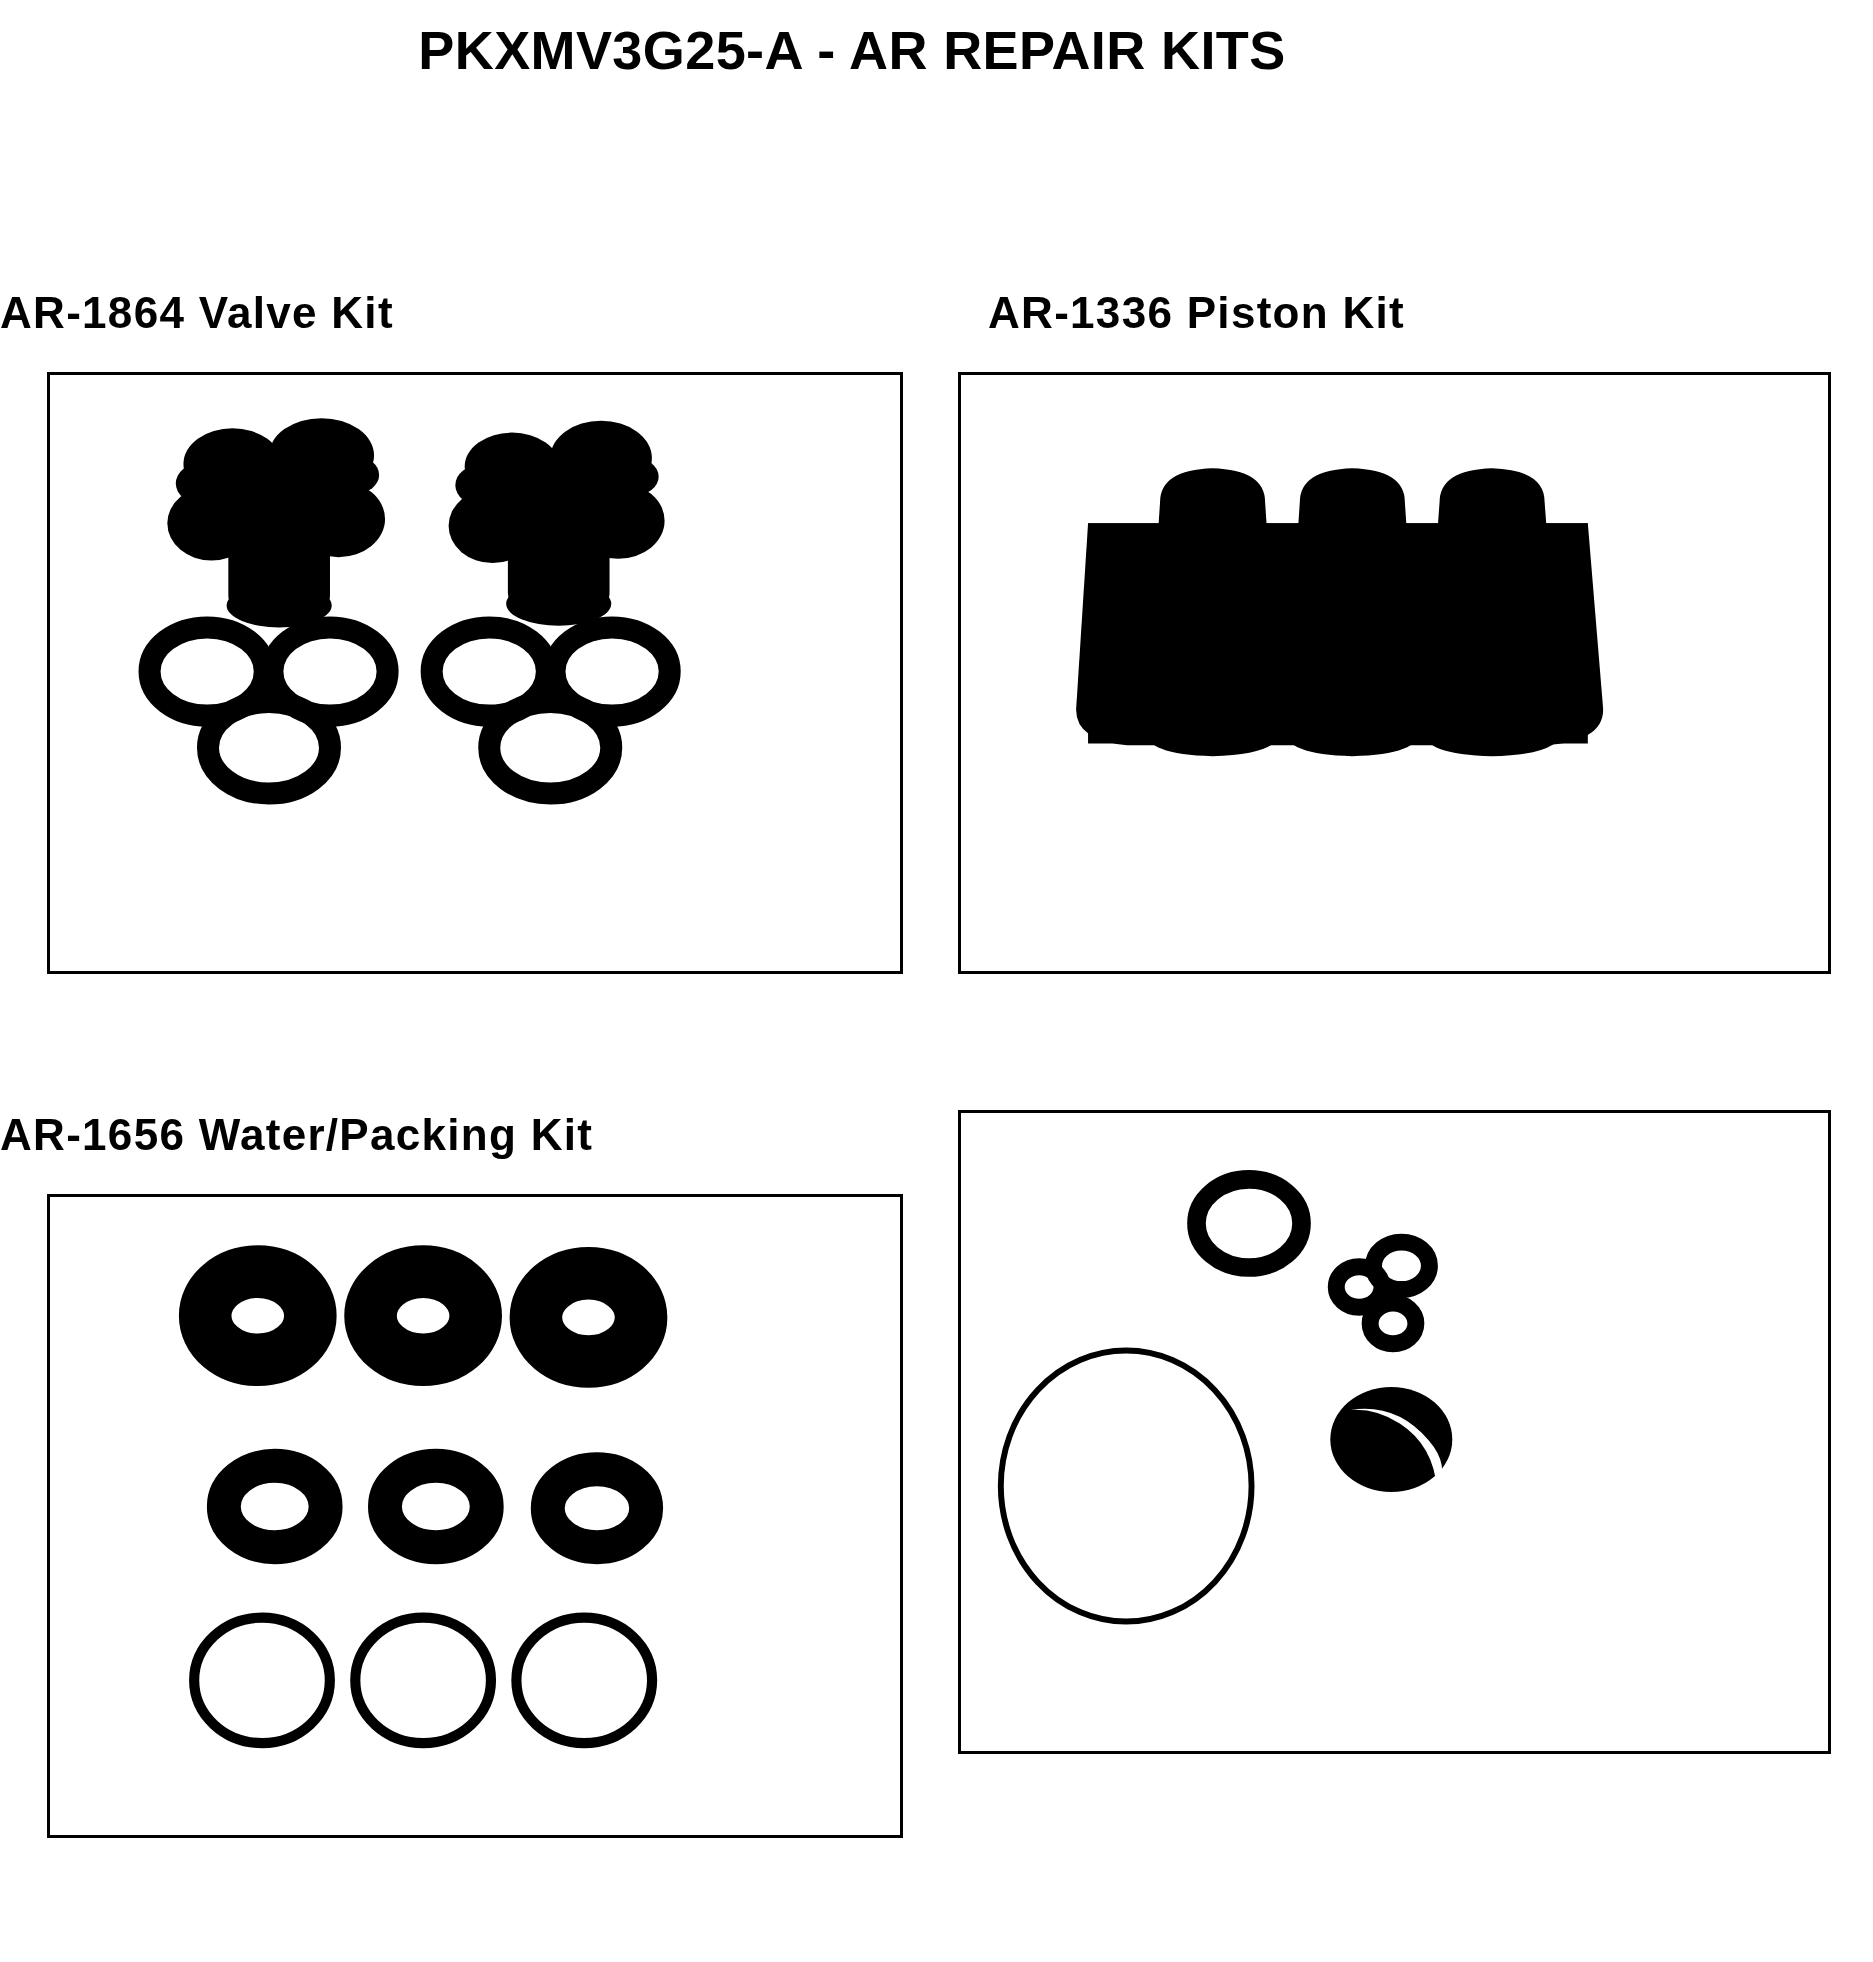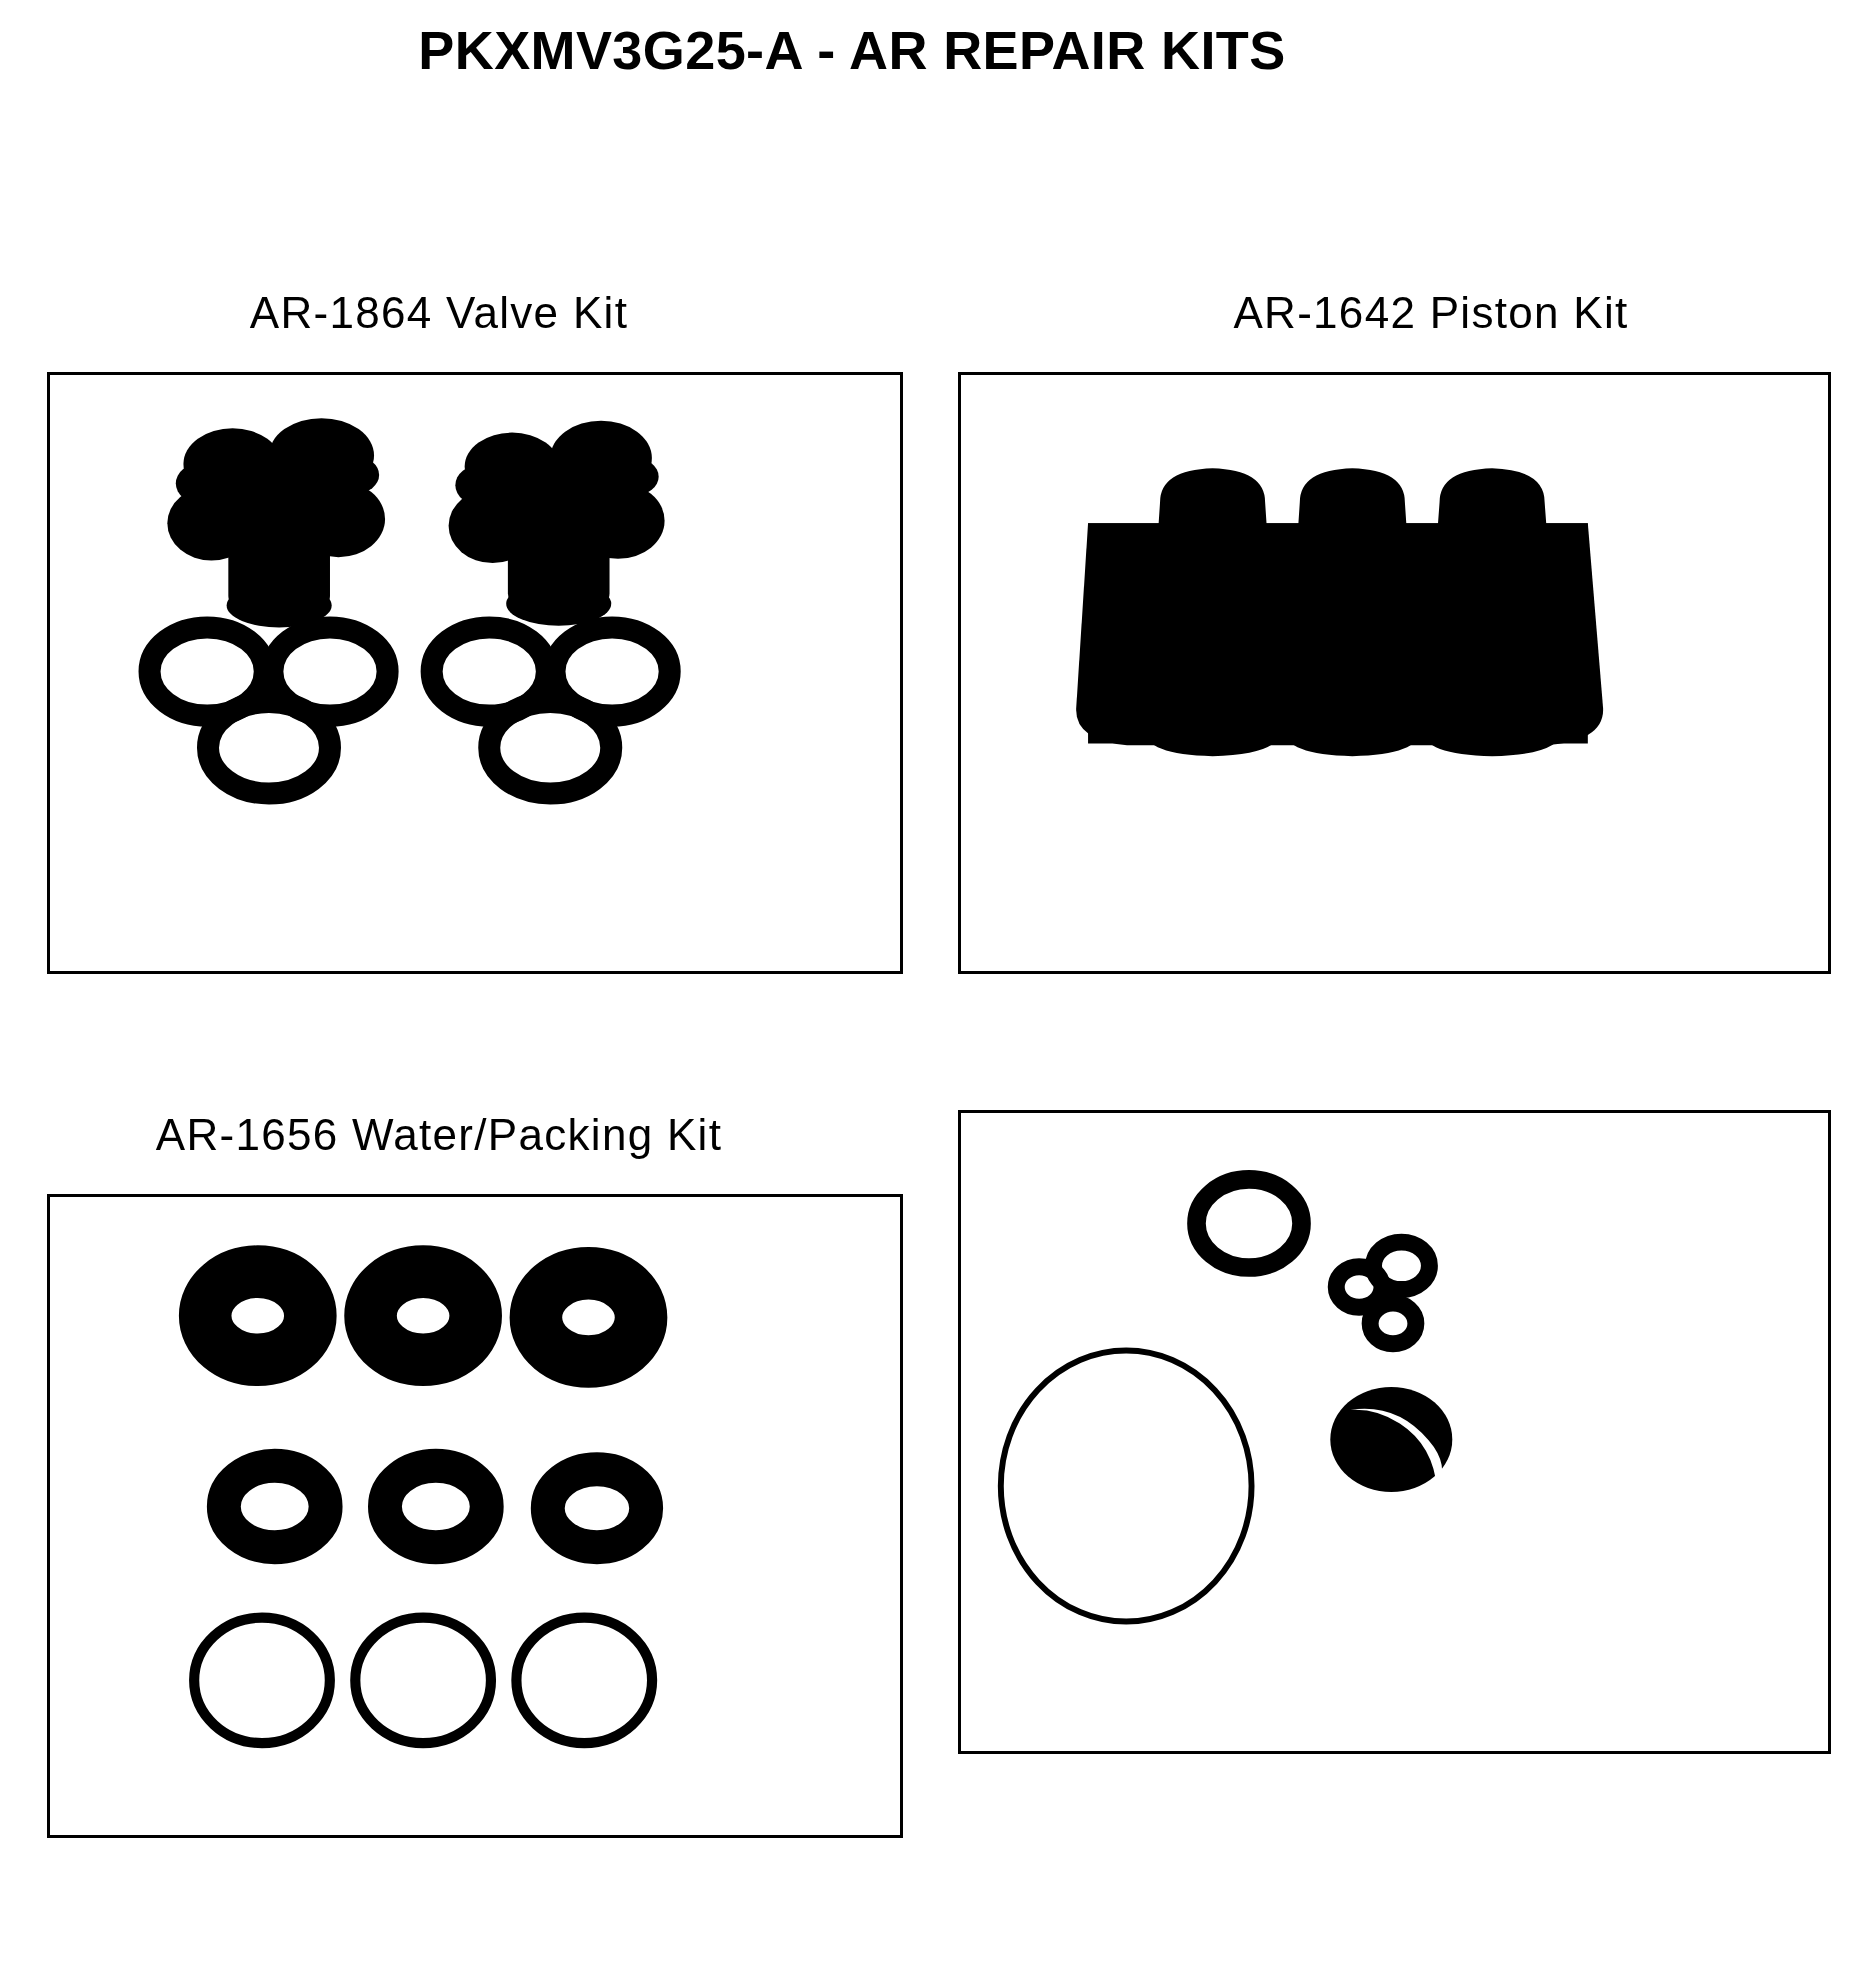--- a/index.html
+++ b/index.html
@@ -33,23 +33,23 @@
   }
   .kit-row {
     display: flex;
     width: 1874px;
   }
   .kit-cell {
     width: 937px;
     box-sizing: border-box;
   }
   .kit-title {
-    text-align: center;
+    text-align: left;
     font-size: 44px;
-    font-weight: normal;
+    font-weight: bold;
     letter-spacing: 1.3px;
     margin-bottom: 34px;
   }
   .kit-left .kit-title { padding-right: 59px; }
   .kit-right .kit-title { padding-left: 51px; }
 
   .kit-box {
     border: 3.4px solid #000000;
     background: #ffffff;
     position: relative;
@@ -109,21 +109,21 @@
           <g fill="none" stroke="#000000" stroke-width="26">
             <ellipse cx="518" cy="350" rx="68" ry="52"></ellipse>
             <ellipse cx="663" cy="350" rx="68" ry="52"></ellipse>
             <ellipse cx="590" cy="440" rx="72" ry="54"></ellipse>
           </g>
         </svg>
       </div>
     </div>
 
     <div class="kit-cell kit-right">
-      <div class="kit-title">AR-1642 Piston Kit</div>
+      <div class="kit-title">AR-1336 Piston Kit</div>
       <div class="kit-box box-b">
         <svg width="864" height="593" viewBox="0 0 1020 700">
           <g fill="#000000">
             <path d="M235 150 q0 -38 62 -40 q62 2 62 40 l18 268 q2 30 -80 32 q-82 -2 -80 -32 z"></path>
             <path d="M400 150 q0 -38 62 -40 q62 2 62 40 l18 268 q2 30 -80 32 q-82 -2 -80 -32 z"></path>
             <path d="M565 150 q0 -38 62 -40 q62 2 62 40 l20 268 q2 30 -82 32 q-84 -2 -82 -32 z"></path>
             <rect x="150" y="175" width="590" height="260"></rect>
             <path d="M150 175 h590 l18 218 q2 40 -70 44 h-492 q-62 -6 -60 -44 z"></path>
           </g>
         </svg>

